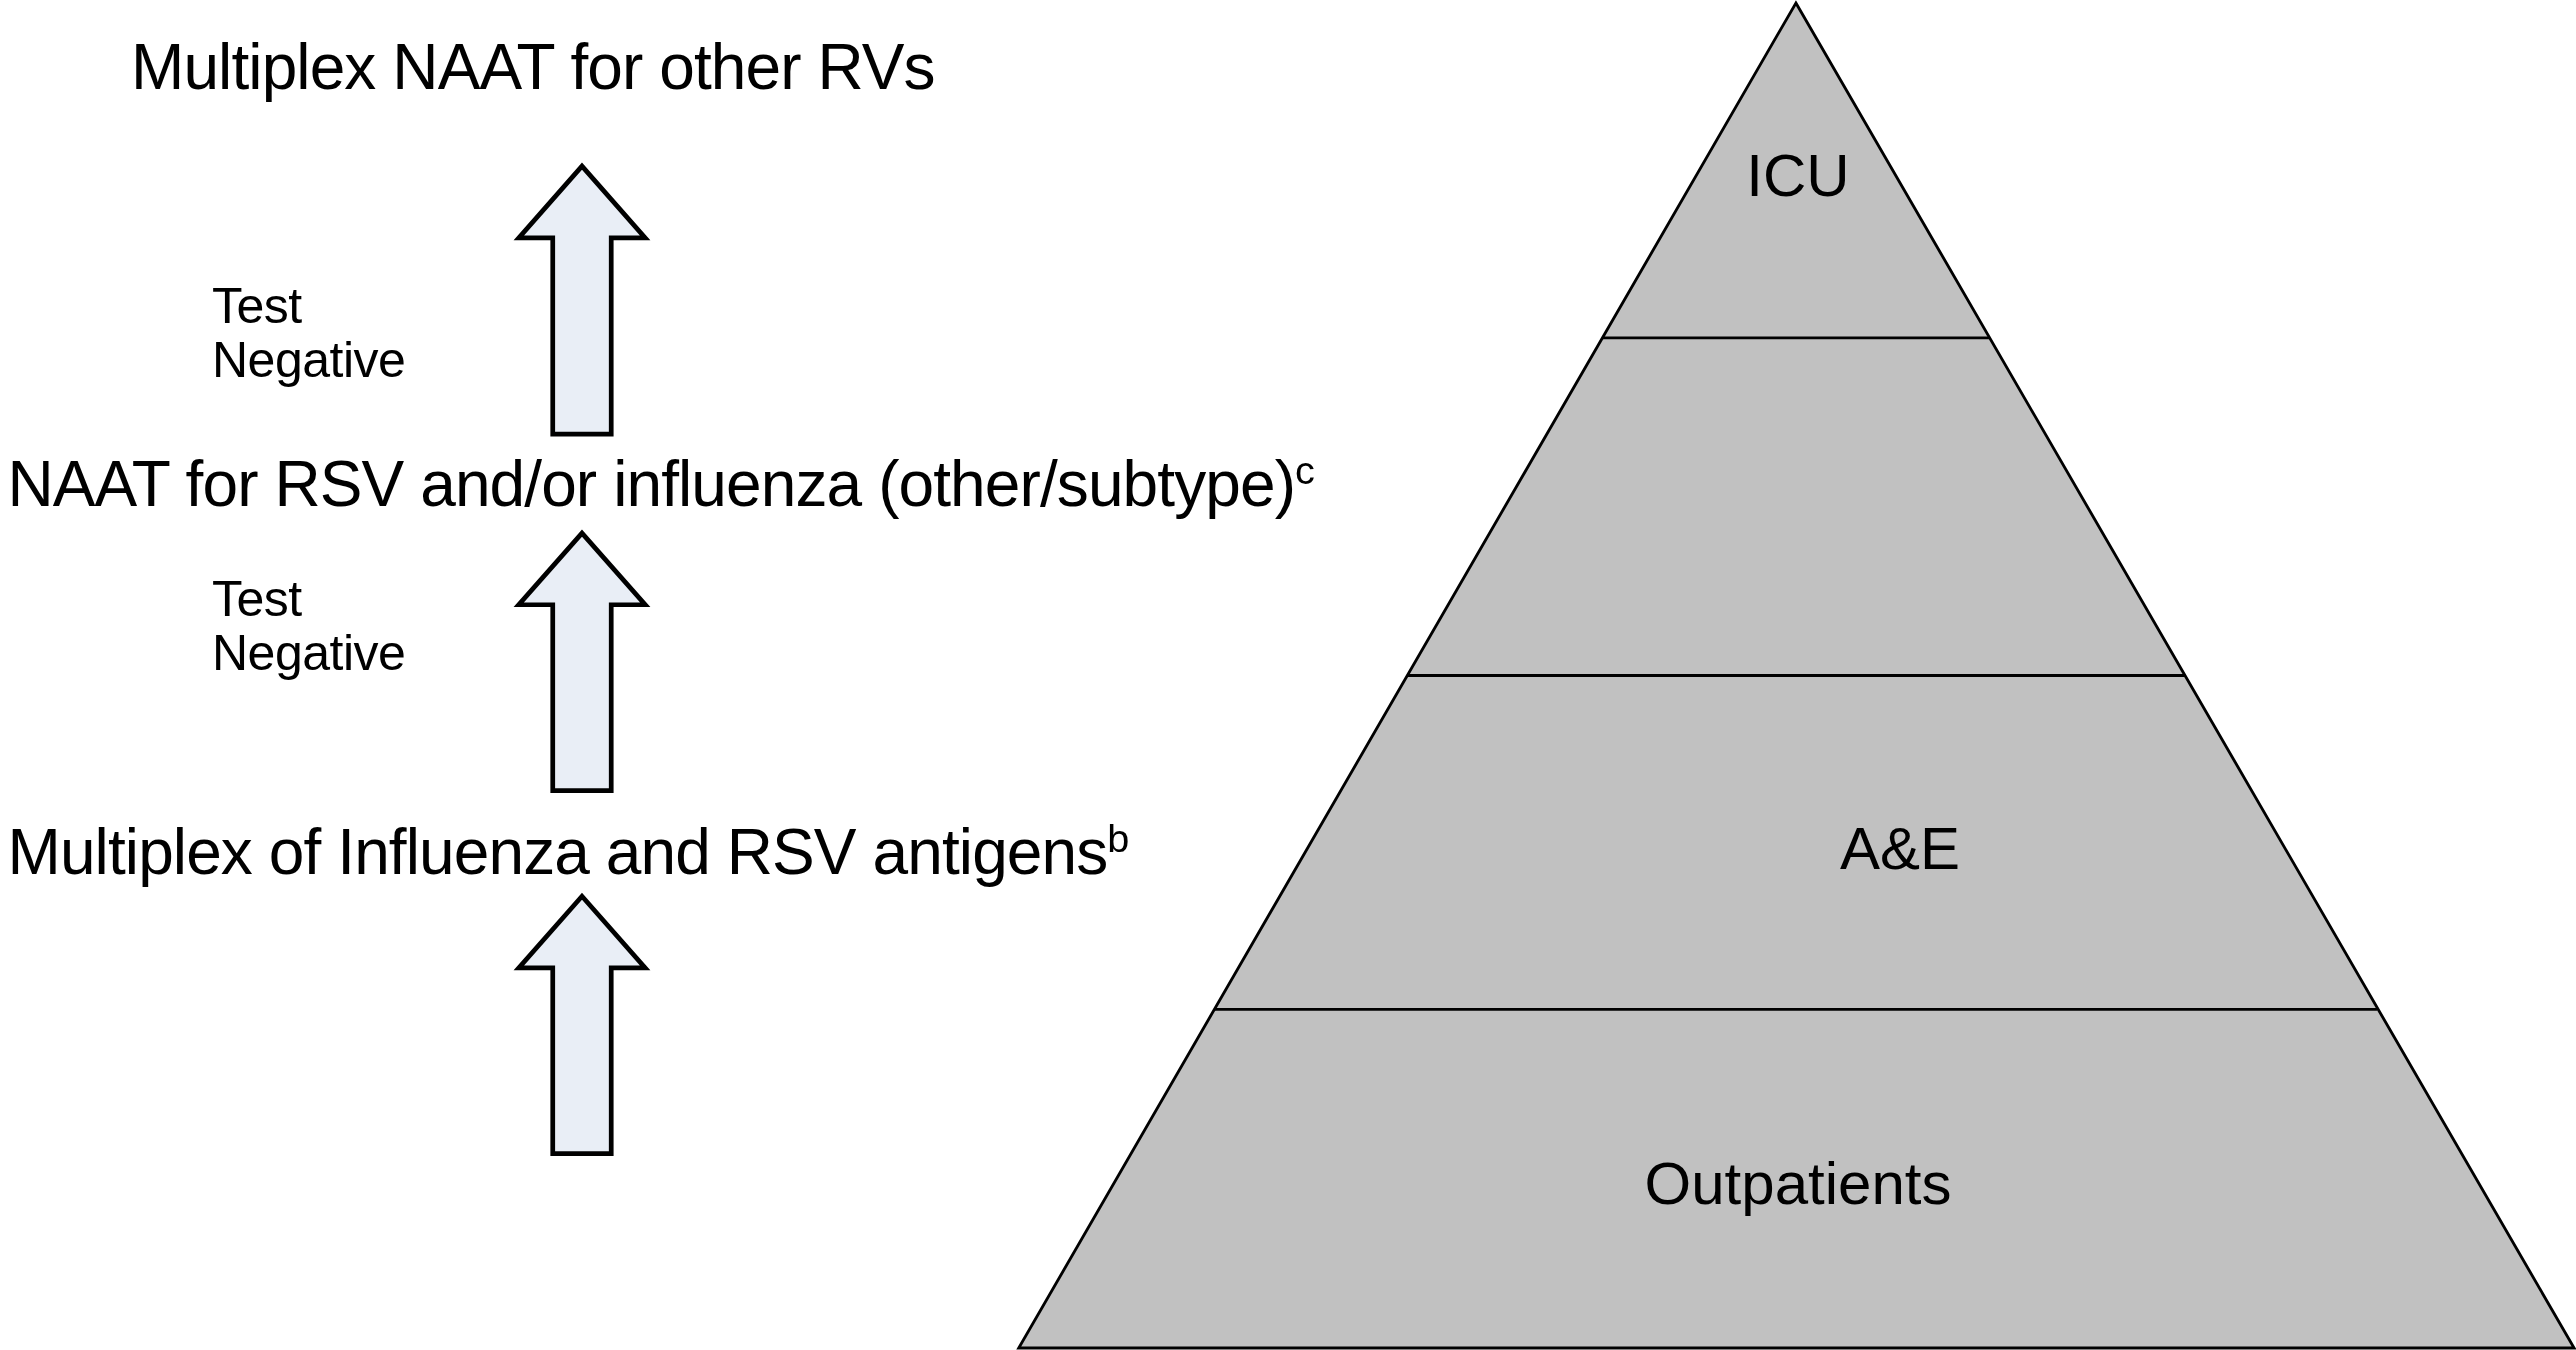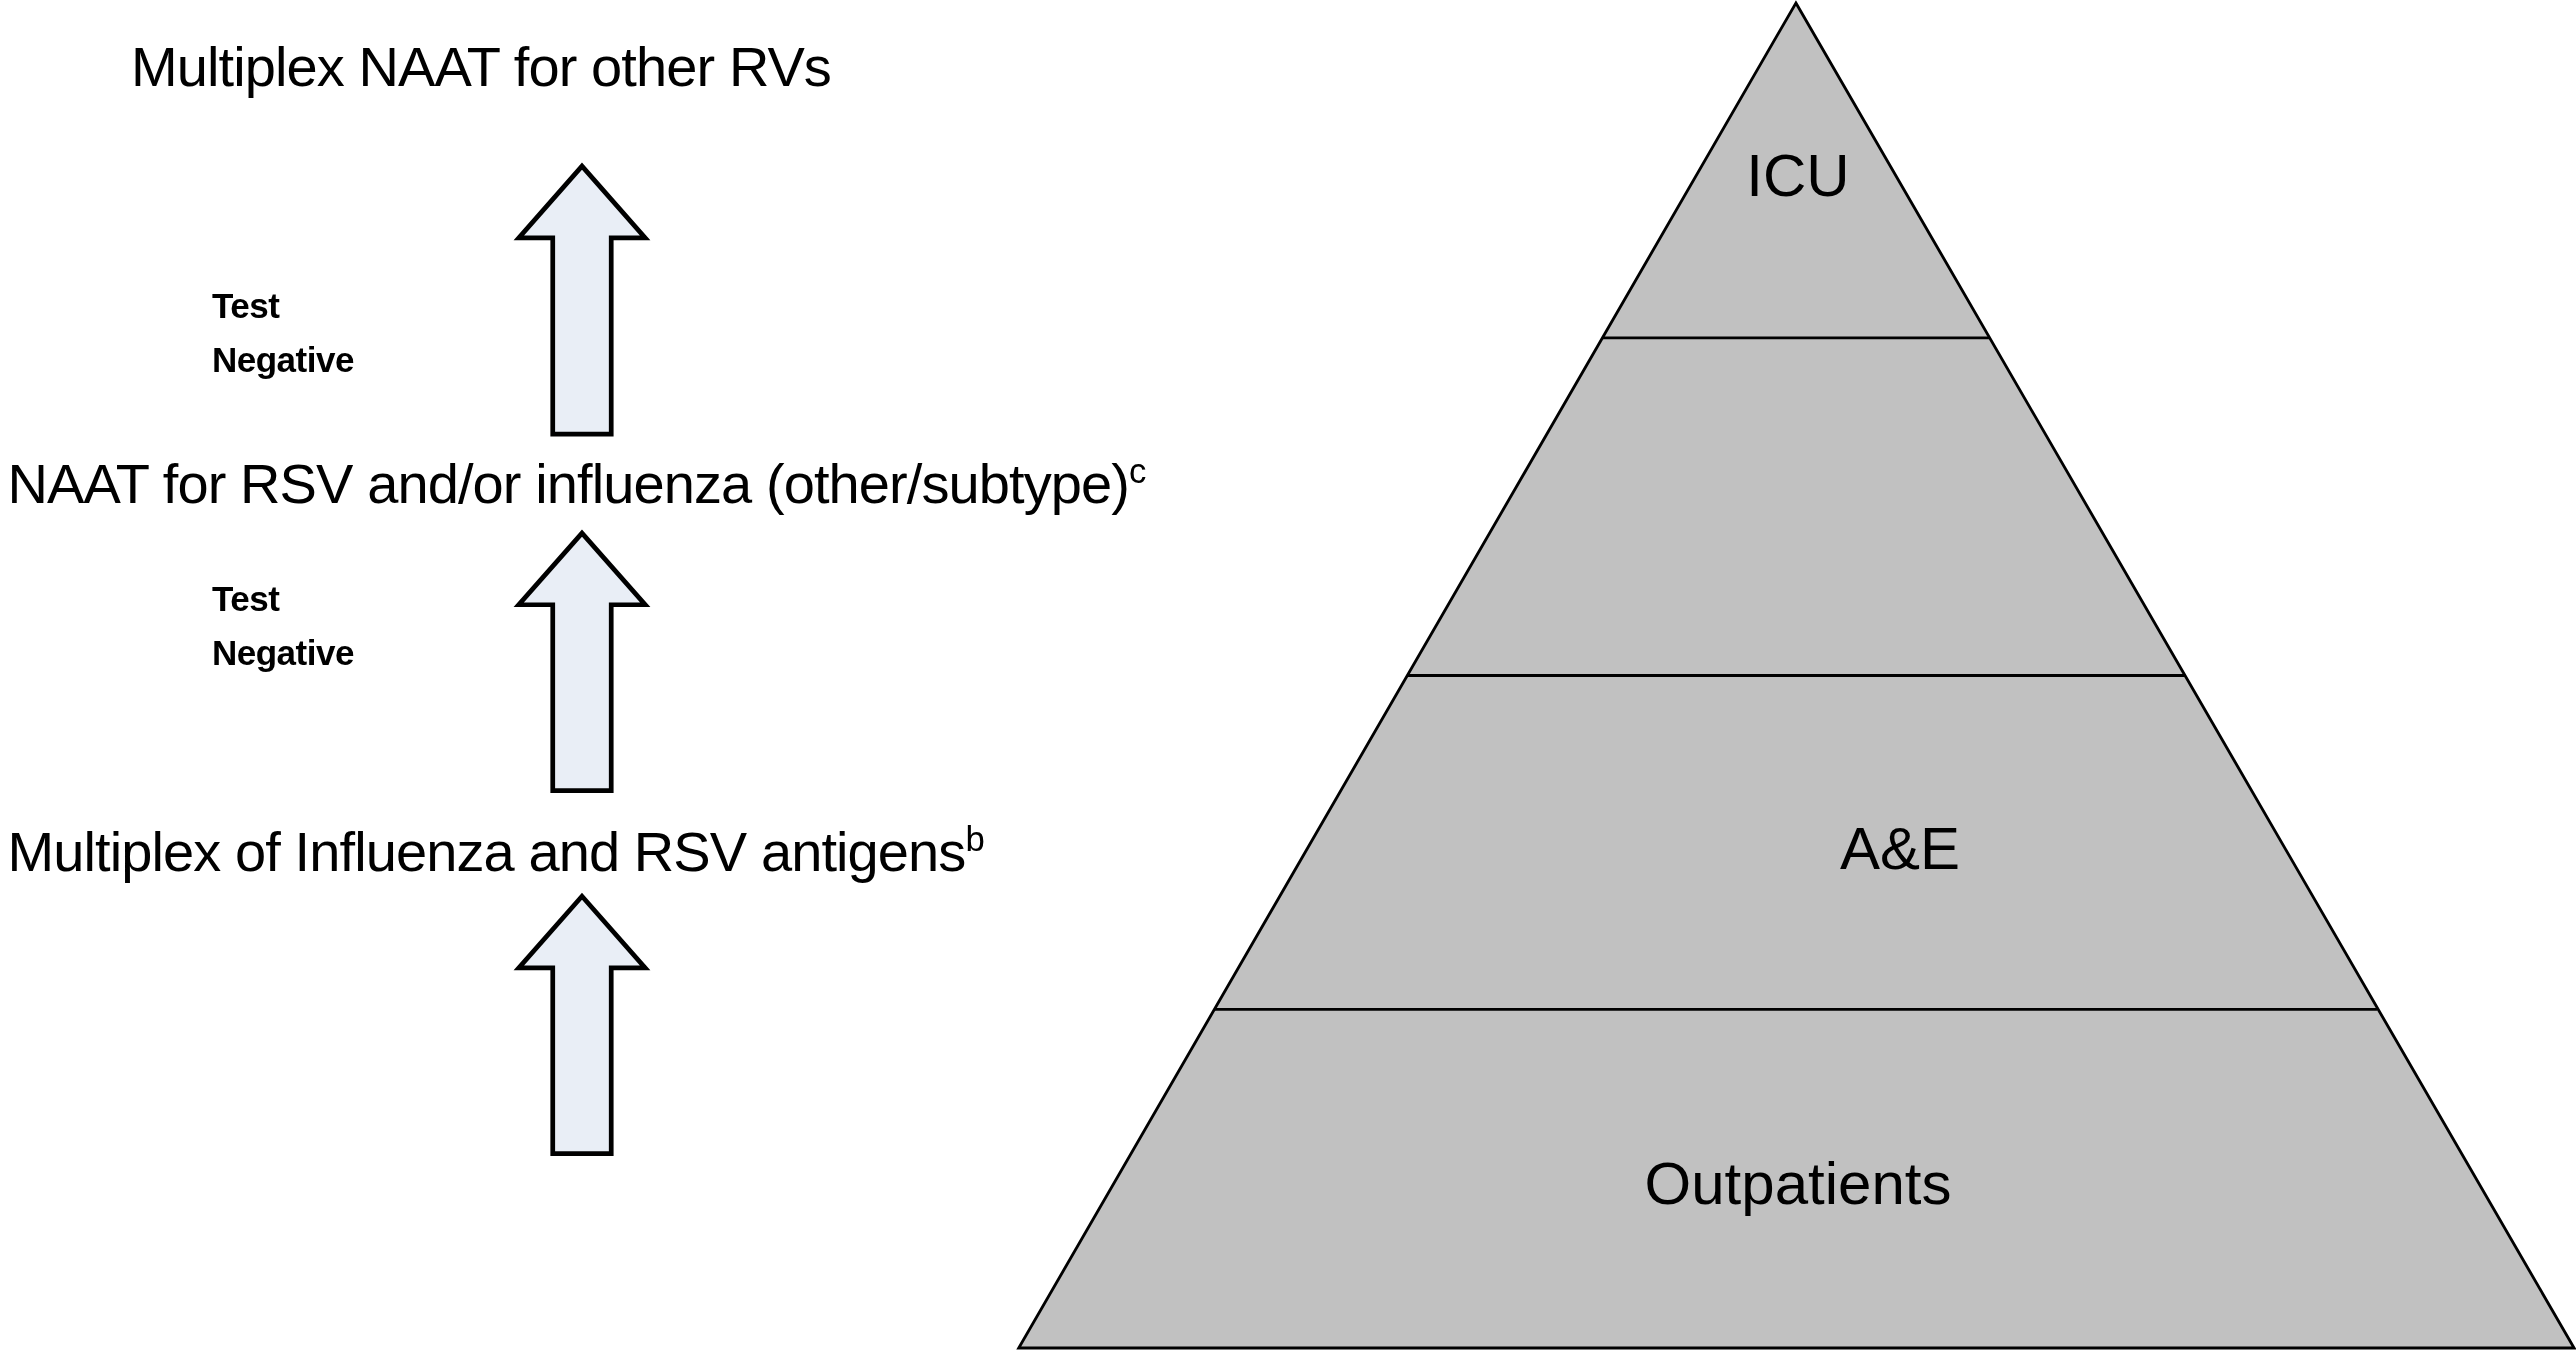--- a/index.html
+++ b/index.html
@@ -22,34 +22,33 @@
     top: 0;
     width: 2576px;
     height: 1351px;
   }
   .label {
     position: absolute;
     white-space: nowrap;
     color: #000000;
   }
   .label.big {
-    font-size: 56px;
+    font-size: 64px;
     line-height: 66px;
     letter-spacing: -0.9px;
   }
   .label.big sup {
     font-size: 0.62em;
     vertical-align: super;
     line-height: 0;
   }
   .label.tn {
-    font-size: 35px;
+    font-size: 50px;
     line-height: 54px;
     letter-spacing: -0.5px;
-    font-weight: bold;
   }
   .label.pyr {
     font-size: 60px;
     line-height: 55px;
     transform: translate(-50%, -50%);
   }
 </style>
 </head>
 <body>
 

